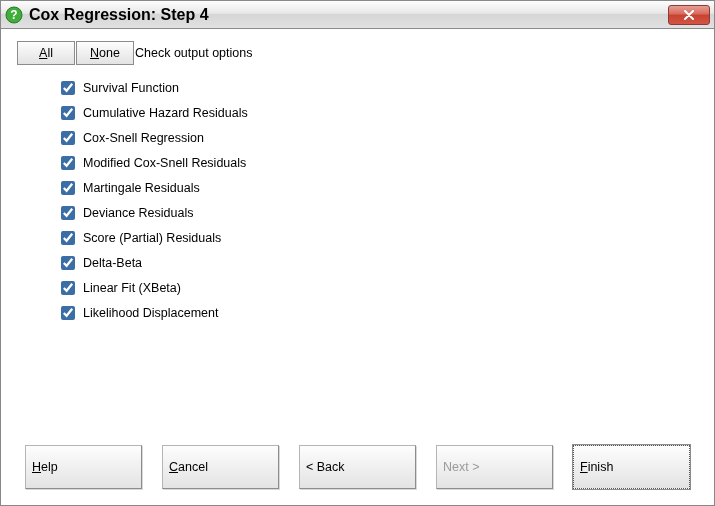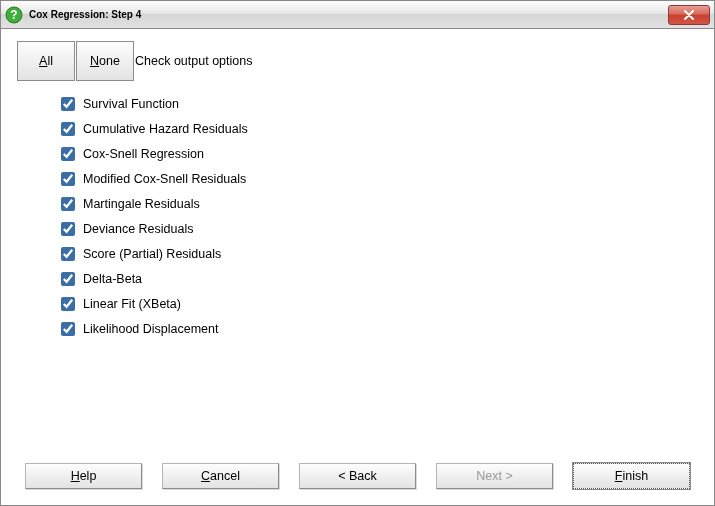--- a/index.html
+++ b/index.html
@@ -32,21 +32,21 @@
   }
   .title-icon {
     width: 18px;
     height: 18px;
     margin-right: 6px;
   }
   .title-text {
     flex: 1;
     font-weight: bold;
     color: #000;
-    font-size: 10px;
+    font-size: 16px;
   }
   .close-btn {
     width: 42px;
     height: 20px;
     border: 1px solid #8b3a3a;
     border-radius: 3px;
     background: linear-gradient(to bottom, #e79e96 0%, #d9695c 45%, #c8412f 50%, #d35445 100%);
     display: flex;
     align-items: center;
     justify-content: center;
@@ -60,21 +60,21 @@
     display: flex;
     flex-direction: column;
   }
   .toprow {
     display: flex;
     align-items: center;
     gap: 0;
     margin-bottom: 10px;
   }
   .small-btn {
-    height: 40px;
+    height: 24px;
     min-width: 58px;
     padding: 0 10px;
     background: linear-gradient(to bottom, #fdfdfd, #e3e3e3);
     border: 1px solid #8c8c8c;
     font: inherit;
     cursor: pointer;
     margin-right: 1px;
   }
   .small-btn .ul { text-decoration: underline; }
   .toprow-label {
@@ -97,27 +97,27 @@
     margin: 0;
   }
   .bottombar {
     display: flex;
     gap: 20px;
     padding: 10px 8px 16px 8px;
     justify-content: space-between;
   }
   .nav-btn {
     flex: 1;
-    height: 26px;
+    height: 44px;
     background: linear-gradient(to bottom, #fdfdfd, #e3e3e3);
     border: 1px solid #8c8c8c;
     border-top-color: #b5b5b5;
     border-left-color: #b5b5b5;
     font: inherit;
-    text-align: center;
+    text-align: left;
     cursor: pointer;
     box-shadow: 1px 1px 0 rgba(0,0,0,0.15);
   }
   .nav-btn.disabled {
     color: #9a9a9a;
     cursor: default;
   }
   .nav-btn.defaultbtn {
     border: 1px dotted #555;
     outline: 1px solid #8c8c8c;

